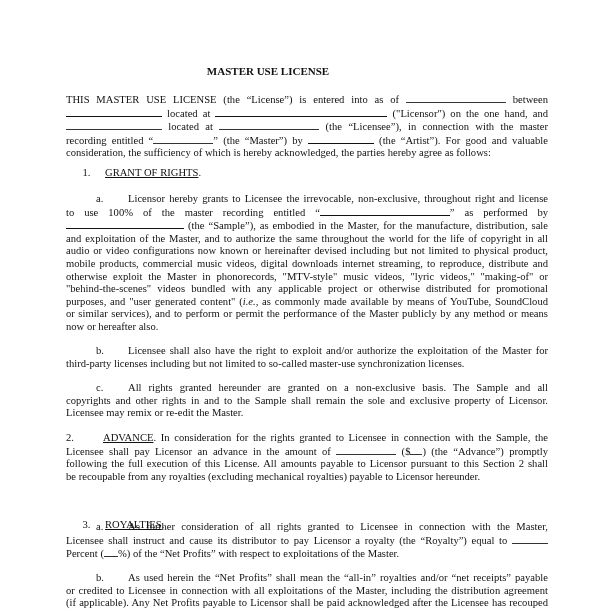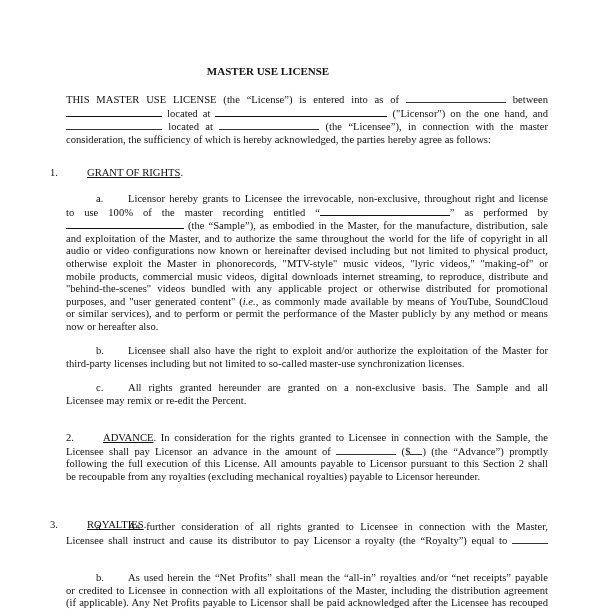--- a/index.html
+++ b/index.html
@@ -8,21 +8,21 @@
     position: absolute; left: 0; top: 0; width: 612px; height: 612px;
     font-family: "Liberation Serif", serif; color: #111; font-size: 10.6px; line-height: 12.6px;
   }
   .title {
     position: absolute; left: 0; width: 536px; top: 65px; text-align: center;
     font-weight: bold; font-size: 11px;
   }
   .block { position: absolute; left: 66px; width: 482px; text-align: justify; }
   .ind { display: inline-block; width: 30px; }
   .sub { display: inline-block; width: 32px; text-indent: 0; }
-  .heading { position: absolute; left: 50px; }
+  .heading { position: absolute; left: 68px; text-align: center; }
   .heading .num { display: inline-block; width: 37px; }
   .u { text-decoration: underline; }
   .blank { display: inline-block; border-bottom: 1px solid #333; height: 9px; vertical-align: baseline; }
   .blank.thick { border-bottom: 1.5px solid #111; }
   .line { display: block; text-align-last: justify; }
   .line.last { text-align-last: left; }
   i { font-style: italic; }
 </style>
 </head>
 <body>
@@ -42,54 +42,60 @@
       <span>located at</span>
       <span class="blank thick" style="width:172px"></span>
       <span>("Licensor") on the one hand, and</span>
     </span>
     <span class="line">
       <span class="blank" style="width:96px"></span>
       <span>located at</span>
       <span class="blank" style="width:100px"></span>
       <span>(the “Licensee”), in connection with the master</span>
     </span>
+    <span class="line">
+      <span>recording entitled “</span><span class="blank" style="width:60px"></span><span>” (the “Master”) by</span>
+      <span class="blank thick" style="width:66px"></span>
+      <span>(the “Artist”). For good and valuable</span>
+    </span>
     <span class="line last">consideration, the sufficiency of which is hereby acknowledged, the parties hereby agree as follows:</span>
   </div>
 
   <div class="heading" style="top:167px;">
     <span class="num">1.</span><span class="u">GRANT OF RIGHTS</span>.
   </div>
 
   <div class="block" style="top:193px;">
     <span class="line"><span class="ind"></span><span class="sub">a.</span><span>Licensor hereby grants to Licensee the irrevocable, non-exclusive, throughout right and license</span></span>
     <span class="line">
       <span>to use 100% of the master recording entitled “</span><span class="blank thick" style="width:130px"></span><span>” as performed by</span>
     </span>
     <span class="line">
       <span class="blank thick" style="width:118px"></span>
       <span>(the “Sample”), as embodied in the Master, for the manufacture, distribution, sale</span>
     </span>
     <span class="line">and exploitation of the Master, and to authorize the same throughout the world for the life of copyright in all</span>
     <span class="line">audio or video configurations now known or hereinafter devised including but not limited to physical product,</span>
+    <span class="line">mobile products, commercial music videos, digital downloads  internet streaming, to reproduce, distribute and</span>
     <span class="line">otherwise exploit the Master in phonorecords, "MTV-style" music videos, "lyric videos," "making-of" or</span>
-    <span class="line">mobile products, commercial music videos, digital downloads  internet streaming, to reproduce, distribute and</span>
     <span class="line">"behind-the-scenes" videos bundled with any applicable project or otherwise distributed for promotional</span>
     <span class="line"><span>purposes, and "user generated content" (</span><i>i.e.</i><span>, as commonly made available by means of YouTube, SoundCloud</span></span>
     <span class="line">or similar services), and to perform or permit the performance of the Master publicly by any method or means</span>
     <span class="line last">now or hereafter also.</span>
   </div>
 
   <div class="block" style="top:345px;">
     <span class="line"><span class="ind"></span><span class="sub">b.</span><span>Licensee shall also have the right to exploit and/or authorize the exploitation of the Master for</span></span>
     <span class="line last">third-party licenses including but not limited to so-called master-use synchronization licenses.</span>
   </div>
 
   <div class="block" style="top:382px;">
     <span class="line"><span class="ind"></span><span class="sub">c.</span><span>All rights granted hereunder are granted on a non-exclusive basis. The Sample and all</span></span>
-    <span class="line last">Licensee may remix or re-edit the Percent.</span>
+    <span class="line">copyrights and other rights in and to the Sample shall remain the sole and exclusive property of Licensor.</span>
+    <span class="line last">Licensee may remix or re-edit the Master.</span>
   </div>
 
   <div class="block" style="top:432px;">
     <span class="line"><span class="num" style="display:inline-block;width:37px;">2.</span><span class="u">ADVANCE</span>. <span>In consideration for the rights granted to Licensee in connection with the Sample, the</span></span>
     <span class="line">
       <span>Licensee shall pay Licensor an advance in the amount of</span>
       <span class="blank" style="width:60px"></span>
       <span>($</span><span class="blank" style="width:12px"></span><span>) (the “Advance”) promptly</span>
     </span>
     <span class="line">following the full execution of this License. All amounts payable to Licensor pursuant to this Section 2 shall</span>
@@ -99,20 +105,21 @@
   <div class="heading" style="top:495px;margin-top:24px;">
     <span class="num">3.</span><span class="u">ROYALTIES</span>.
   </div>
 
   <div class="block" style="top:521px;">
     <span class="line"><span class="ind"></span><span class="sub">a.</span><span>As further consideration of all rights granted to Licensee in connection with the Master,</span></span>
     <span class="line">
       <span>Licensee shall instruct and cause its distributor to pay Licensor a royalty (the “Royalty”) equal to</span>
       <span class="blank" style="width:36px"></span>
     </span>
+    <span class="line last"><span>Percent (</span><span class="blank" style="width:14px"></span><span>%) of the “Net Profits” with respect to exploitations of the Master.</span></span>
   </div>
 
   <div class="block" style="top:572px;">
     <span class="line"><span class="ind"></span><span class="sub">b.</span><span>As used herein the “Net Profits” shall mean the “all-in” royalties and/or “net receipts” payable</span></span>
     <span class="line">or credited to Licensee in connection with all exploitations of the Master, including the distribution agreement</span>
     <span class="line">(if applicable). Any Net Profits payable to Licensor shall be paid acknowledged after the Licensee has recouped</span>
   </div>
 
 </div>
 

